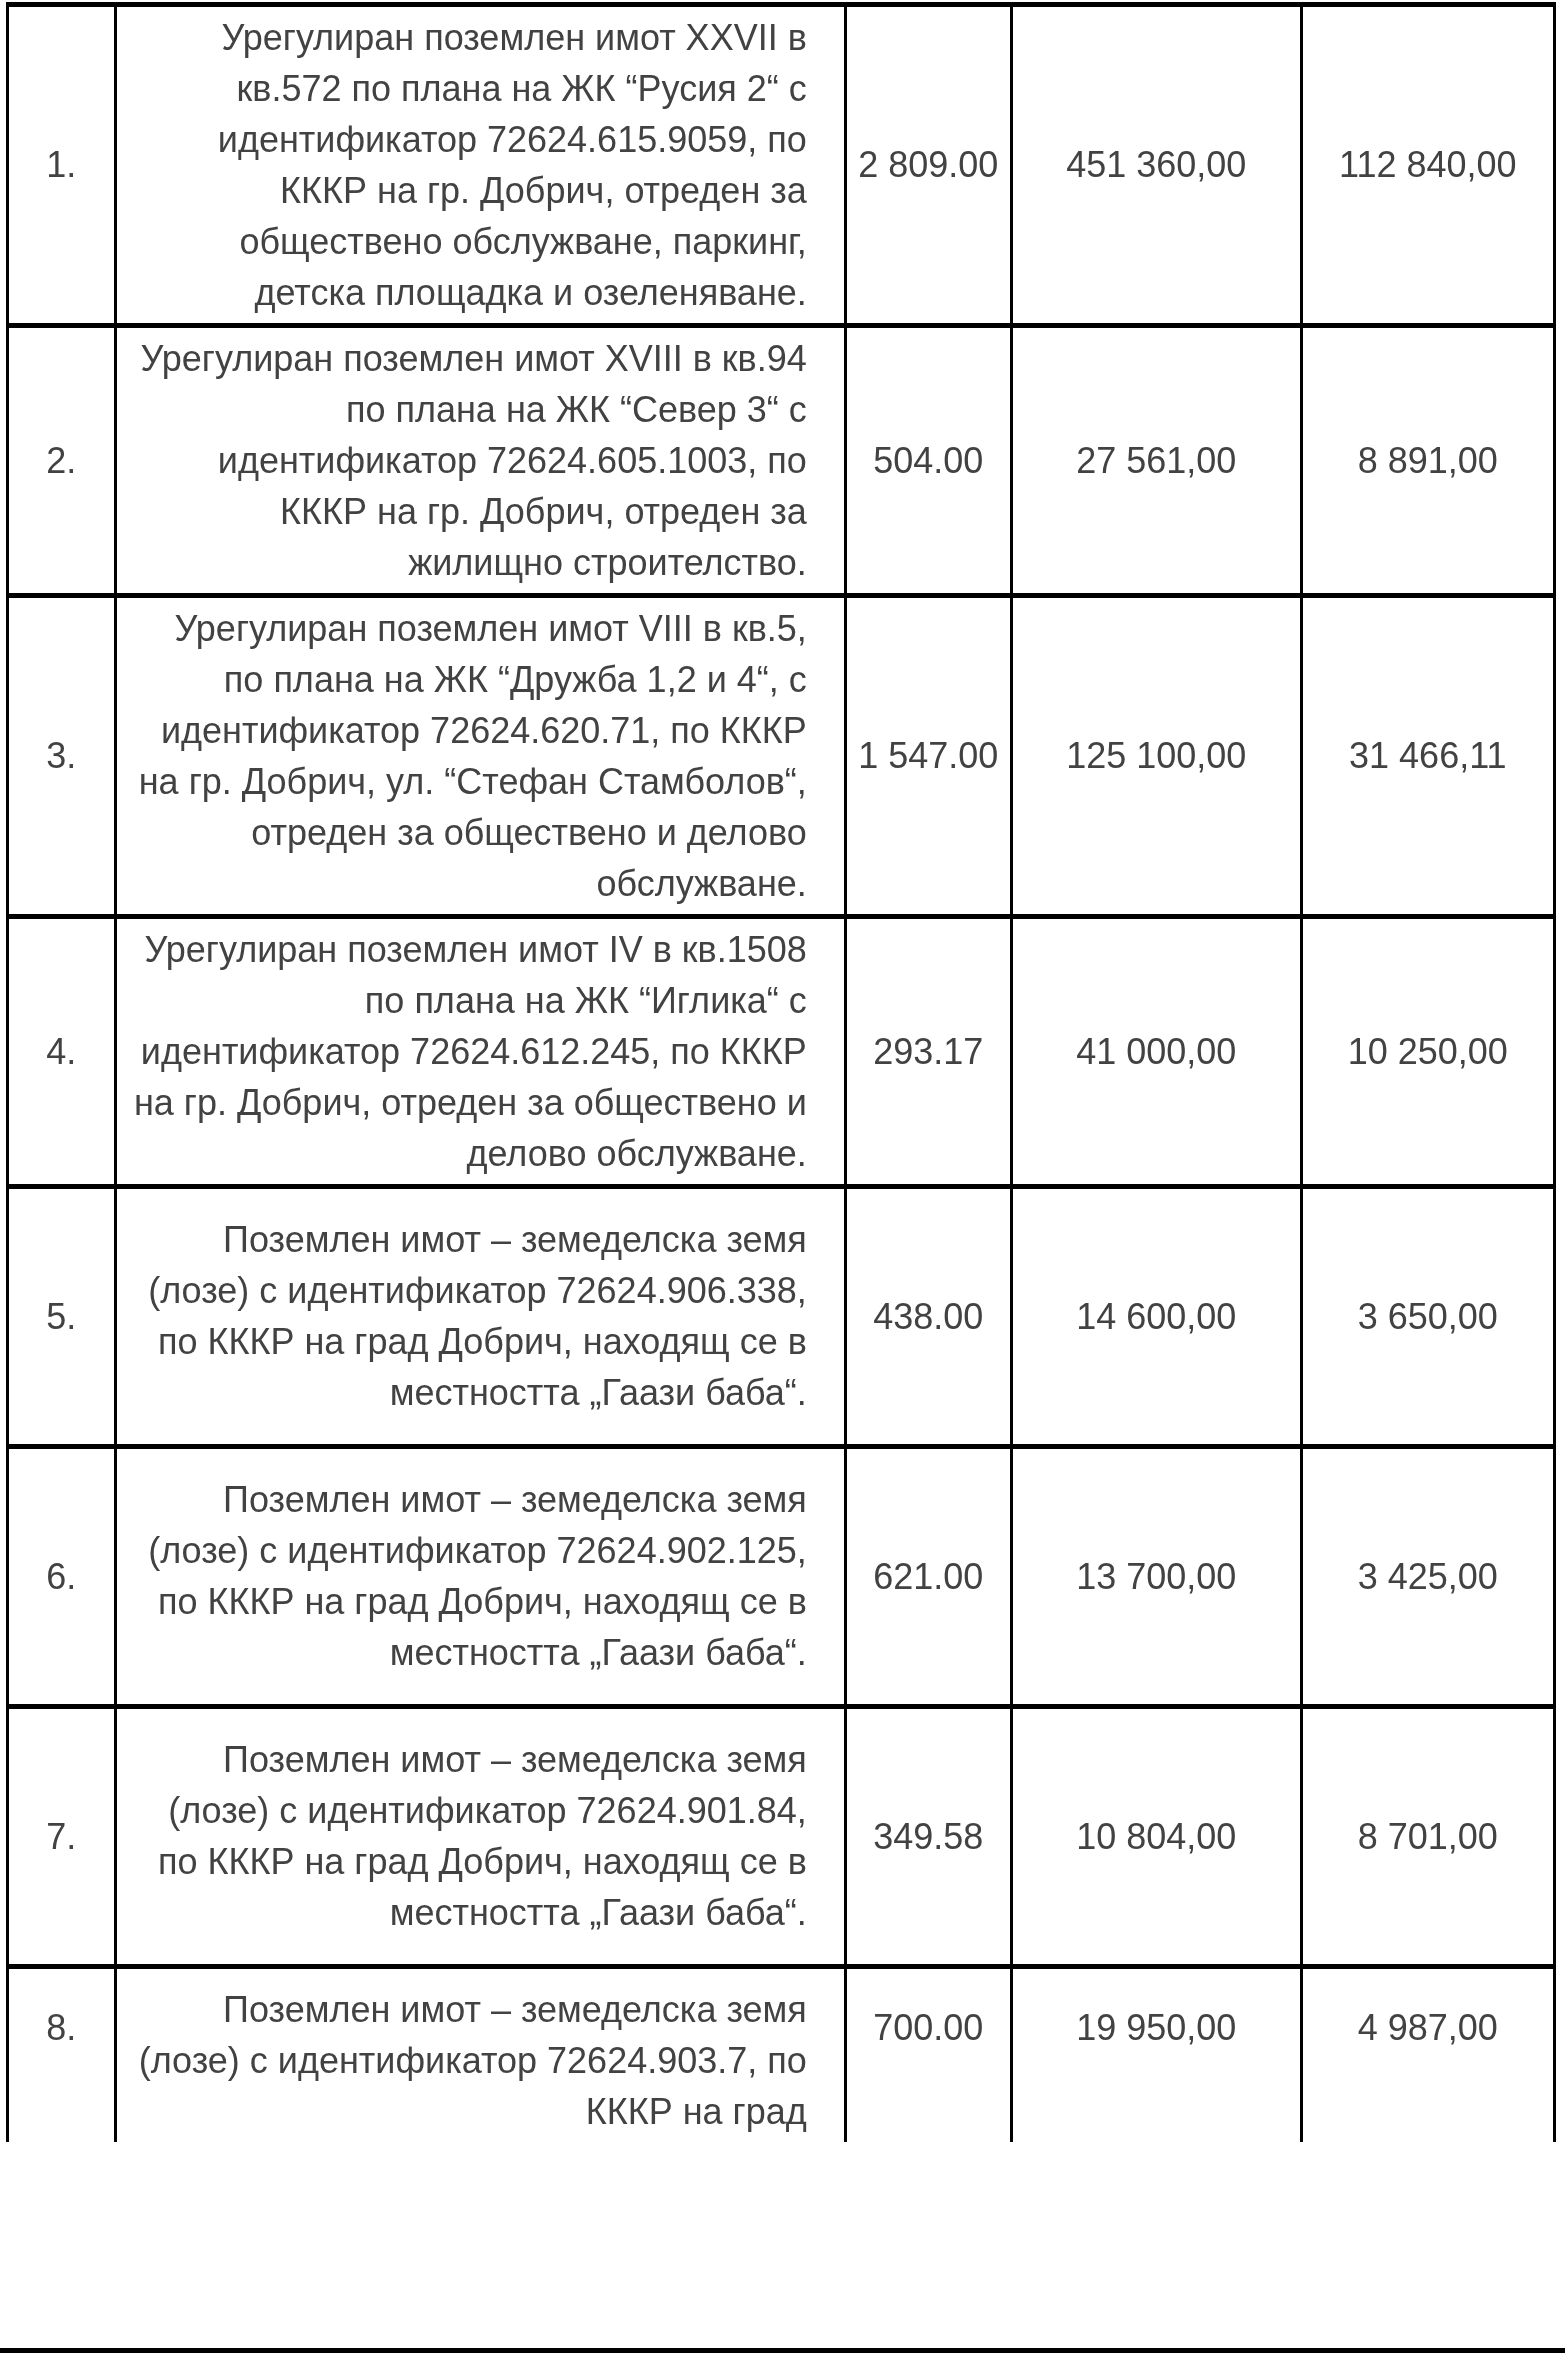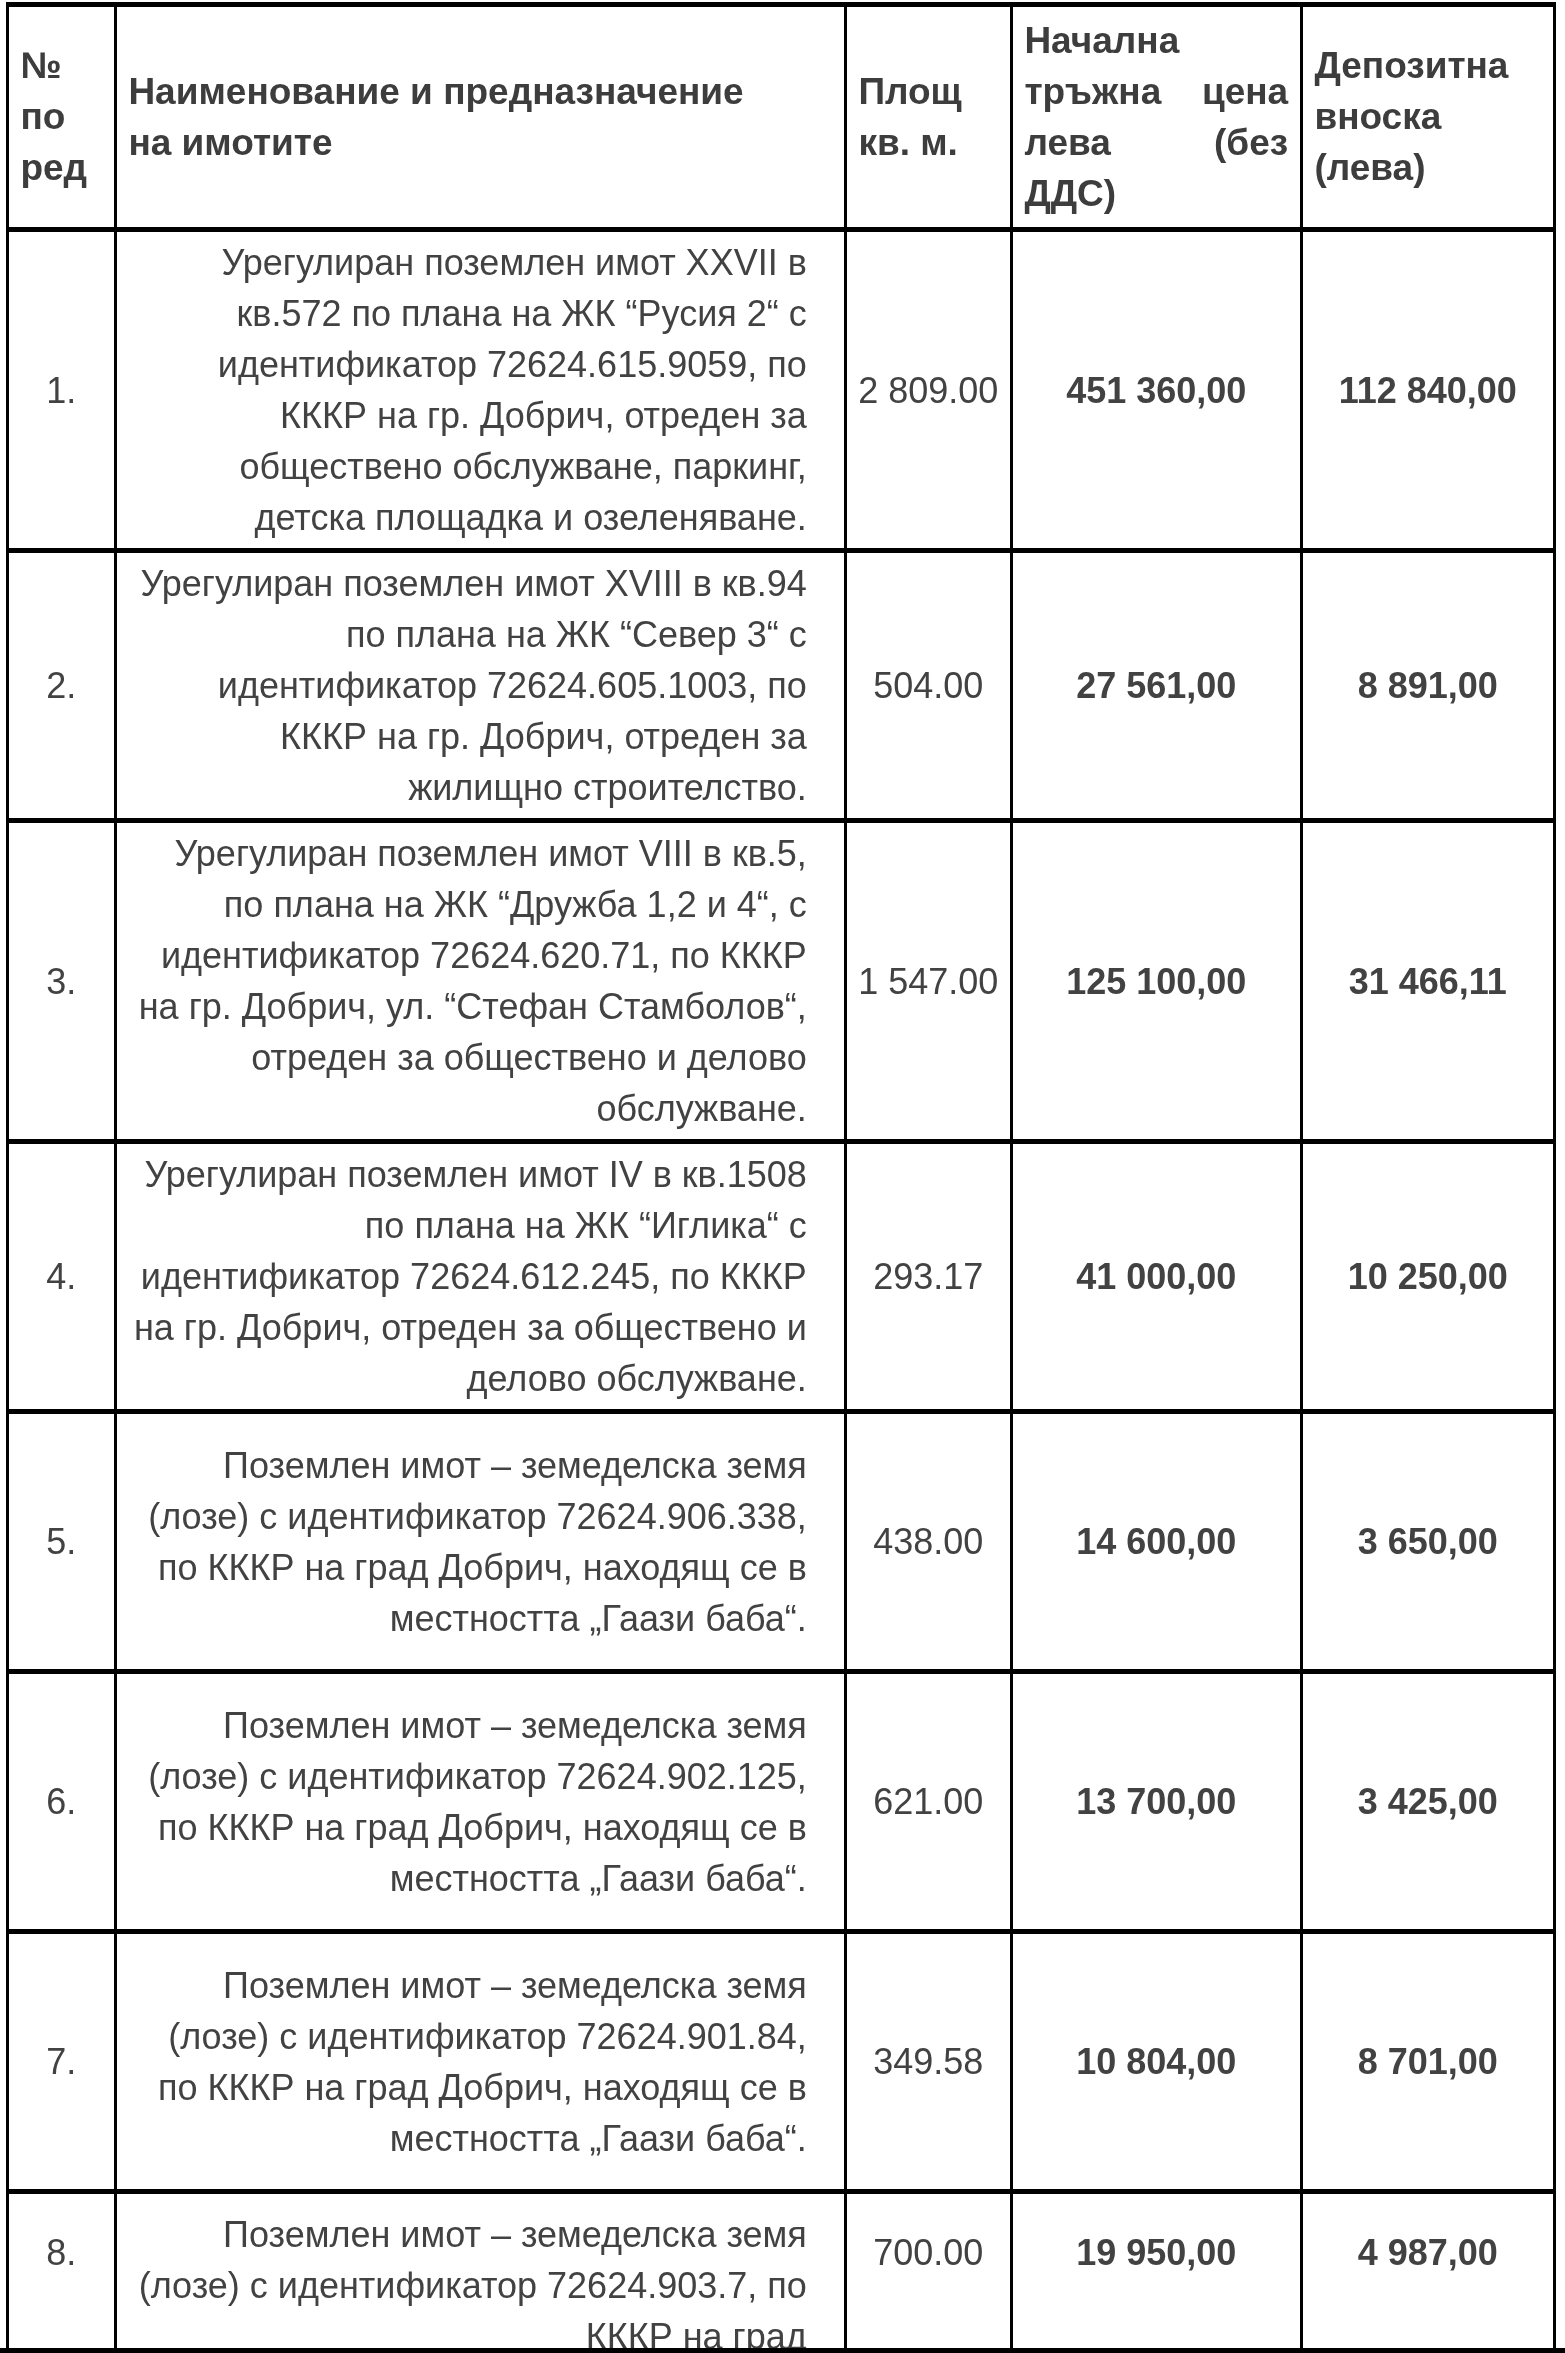--- a/index.html
+++ b/index.html
@@ -55,21 +55,20 @@
     text-align: right;
     padding: 5px 37px 5px 13.3px;
   }
   td.c-area {
     text-align: center;
     padding: 0 6px;
   }
   td.c-price, td.c-deposit {
     text-align: center;
     padding: 0 1px;
-    font-weight: bold;
   }
   tr.h-row    { height: 215px; }
   tr.r-lines6 { height: 308px; }
   tr.r-lines5 { height: 260px; }
   tr.r-last td {
     vertical-align: top;
     border-bottom: none;
   }
   tr.r-last td.c-desc { padding-top: 15px; }
   tr.r-last td.c-num,
@@ -91,27 +90,20 @@
 <div class="page">
   <table class="prop-table">
     <colgroup>
       <col style="width:108px">
       <col style="width:730px">
       <col style="width:166px">
       <col style="width:290px">
       <col style="width:253px">
     </colgroup>
     <tbody>
-        <tr class="h-row">
-      <th class="h-num">№ по ред</th>
-      <th class="h-name">Наименование и предназначение на имотите</th>
-      <th class="h-area">Площ кв. м.</th>
-      <th class="h-price">Начална тръжна цена лева (без ДДС)</th>
-      <th class="h-deposit">Депозитна вноска (лева)</th>
-    </tr>
     <tr class="r-lines6">
       <td class="c-num">1.</td>
       <td class="c-desc">Урегулиран поземлен имот XXVII в кв.572 по плана на ЖК “Русия 2“ с идентификатор 72624.615.9059, по КККР на гр. Добрич, отреден за обществено обслужване, паркинг, детска площадка и озеленяване.</td>
       <td class="c-area">2 809.00</td>
       <td class="c-price">451 360,00</td>
       <td class="c-deposit">112 840,00</td>
     </tr>
     <tr class="r-lines5">
       <td class="c-num">2.</td>
       <td class="c-desc">Урегулиран поземлен имот XVIII в кв.94 по плана на ЖК “Север 3“ с идентификатор 72624.605.1003, по КККР на гр. Добрич, отреден за жилищно строителство.</td>

